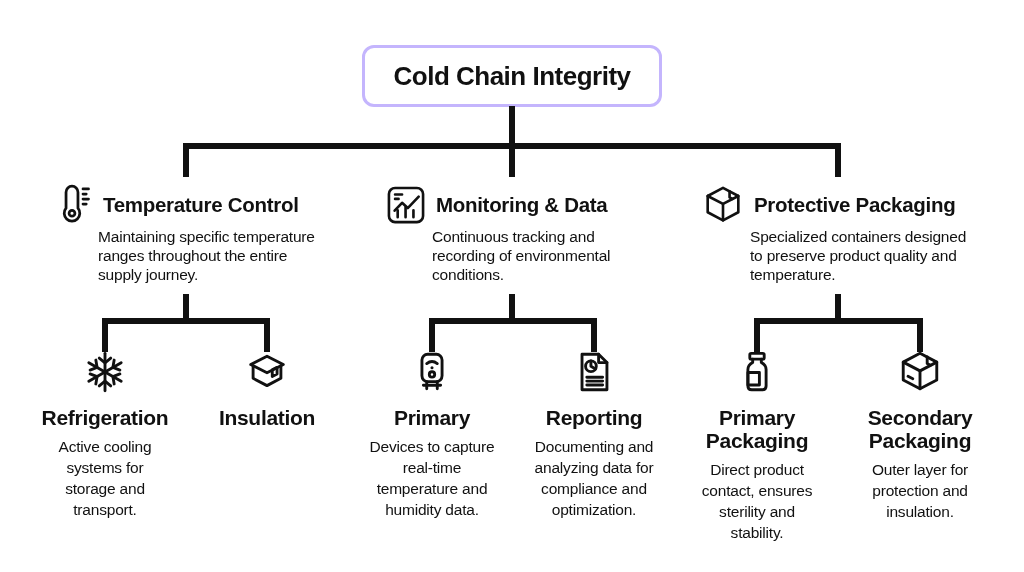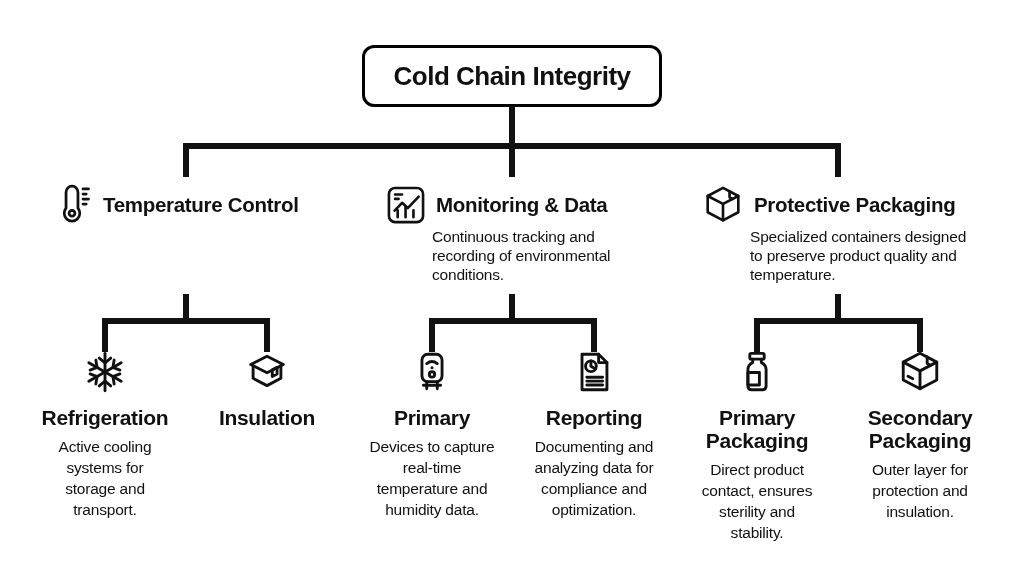--- a/index.html
+++ b/index.html
@@ -3,21 +3,21 @@
 <meta charset="utf-8">
 <style>
   html,body { margin:0; padding:0; background:#ffffff; }
   .canvas {
     position:relative; width:1024px; height:572px; background:#ffffff;
     font-family:"Liberation Sans", sans-serif; color:#111111; overflow:hidden;
   }
   .ln { position:absolute; background:#111111; }
   .rootbox {
     position:absolute; left:362px; top:45px; width:300px; height:62px;
-    box-sizing:border-box; border:3px solid #000000; border-radius:12px;
+    box-sizing:border-box; border:3px solid #c4b5fd; border-radius:12px;
     display:flex; align-items:center; justify-content:center;
     font-size:26px; font-weight:bold; letter-spacing:-0.5px; background:#ffffff;
   }
   .bhead { position:absolute; display:flex; align-items:center; gap:9px; height:46px; }
   .btitle { font-size:20.5px; font-weight:bold; letter-spacing:-0.3px; white-space:nowrap; }
   .bdesc {
     position:absolute; font-size:15.5px; line-height:19px; letter-spacing:-0.2px;
     white-space:pre-line;
   }
   .leaf {
@@ -45,20 +45,23 @@
   <div class="ln" style="left:835px;top:146px;width:6px;height:31px;"></div>
 
   <div class="bhead" style="left:50px;top:182px;">
     <svg class="icon" width="44" height="44" viewBox="0 0 48 48">
       <path d="M17.5 10 A6.5 6.5 0 0 1 30.5 10 L30.5 27.5 A8.5 8.5 0 1 1 17.5 27.5 Z"></path>
       <circle cx="24" cy="33" r="3.2"></circle>
       <path d="M36 6.5 H42 M36 12 H39.5 M36 17.5 H42 M36 23 H39.5"></path>
     </svg>
     <span class="btitle">Temperature Control</span>
   </div>
+  <div class="bdesc" style="left:98px;top:227px;">Maintaining specific temperature
+ranges throughout the entire
+supply journey.</div>
 
   <div class="bhead" style="left:385px;top:182px;text-align:right;">
     <svg class="icon" width="42" height="42" viewBox="0 0 48 48">
       <rect x="4.5" y="4.5" width="39" height="39" rx="7"></rect>
       <path d="M11.5 12 H19.5 M11.5 17 H15.5"></path>
       <path d="M14.5 38 V30 M23.5 38 V26.5 M32.5 38 V30"></path>
       <path d="M11 30.5 L19.5 21.5 L26 27.5 L38.5 14.5"></path>
     </svg>
     <span class="btitle">Monitoring &amp; Data</span>
   </div>

